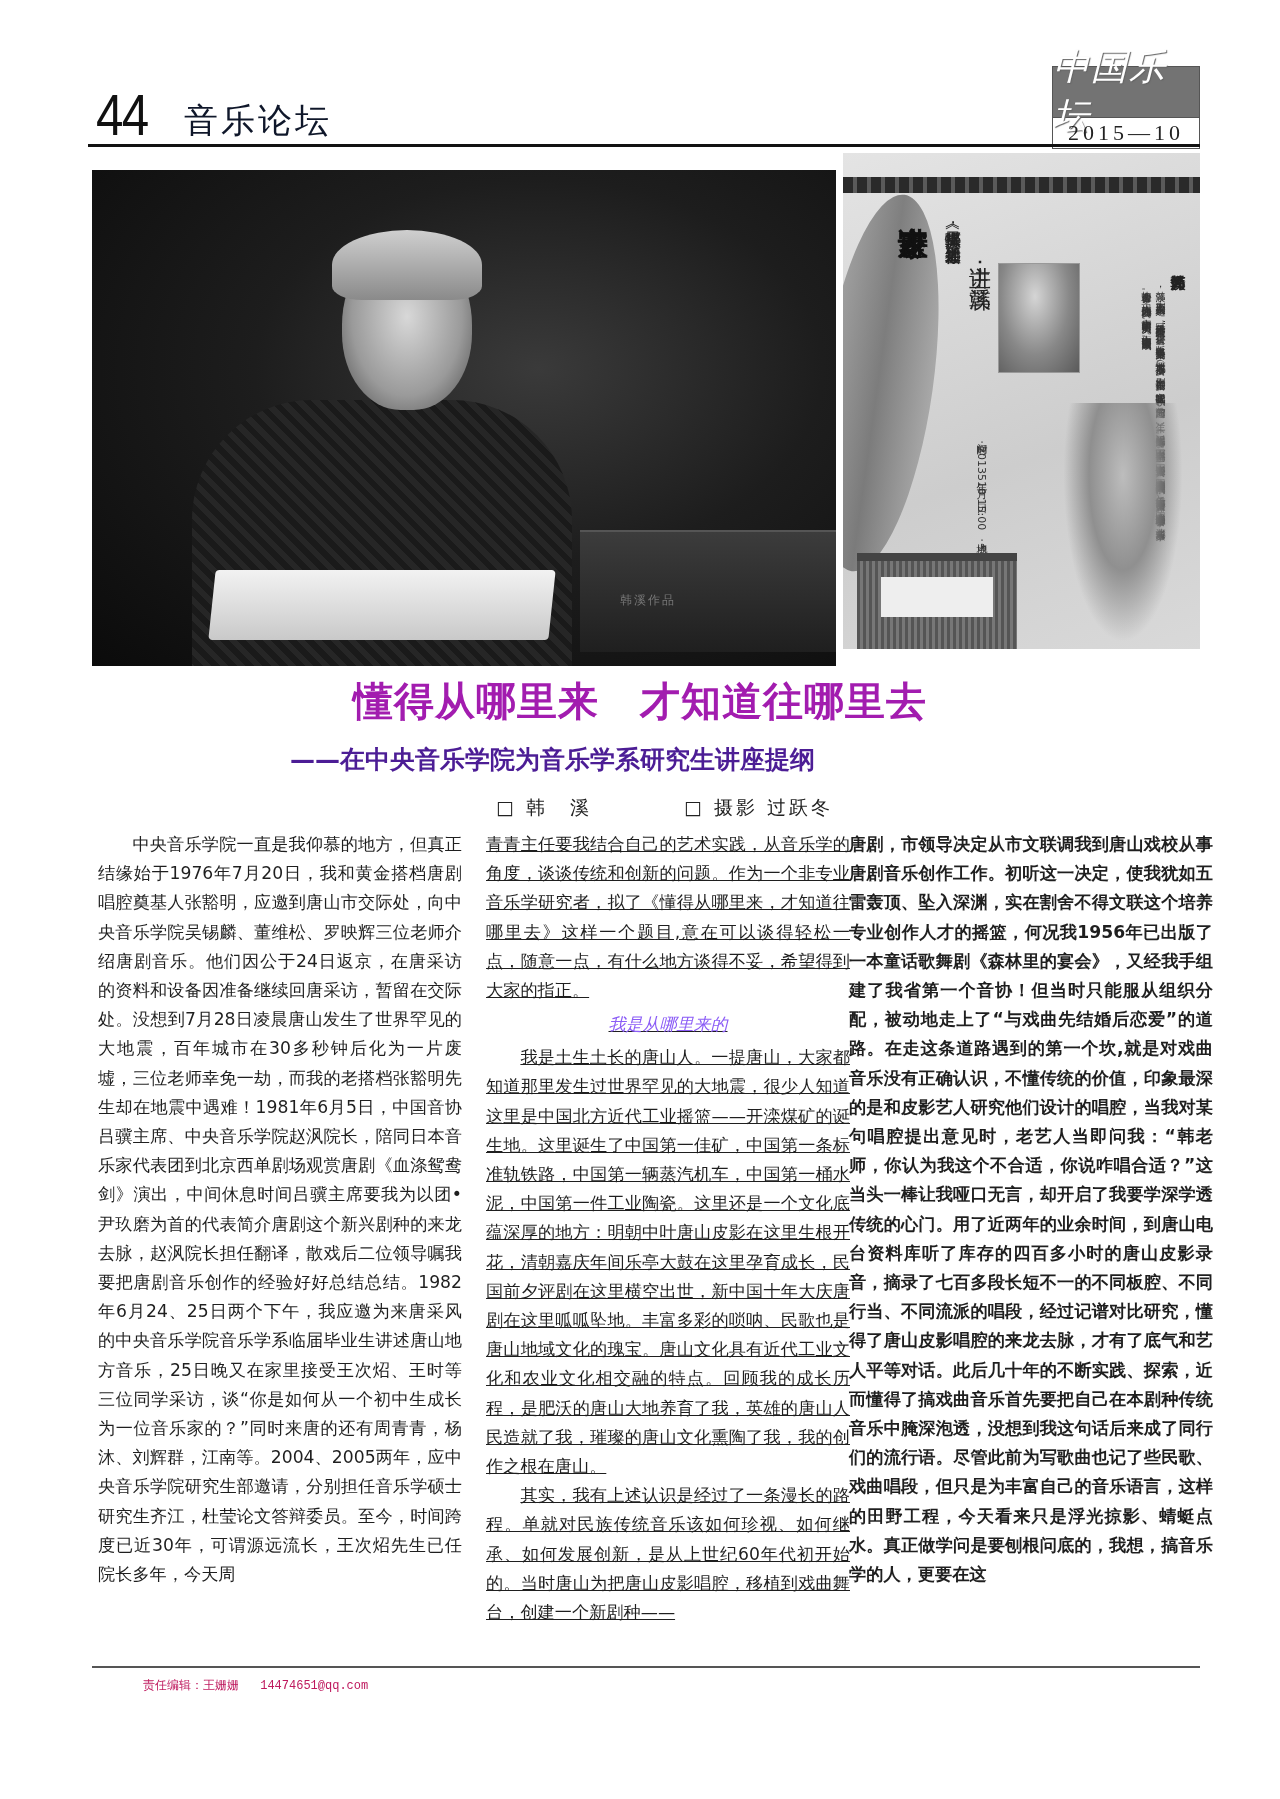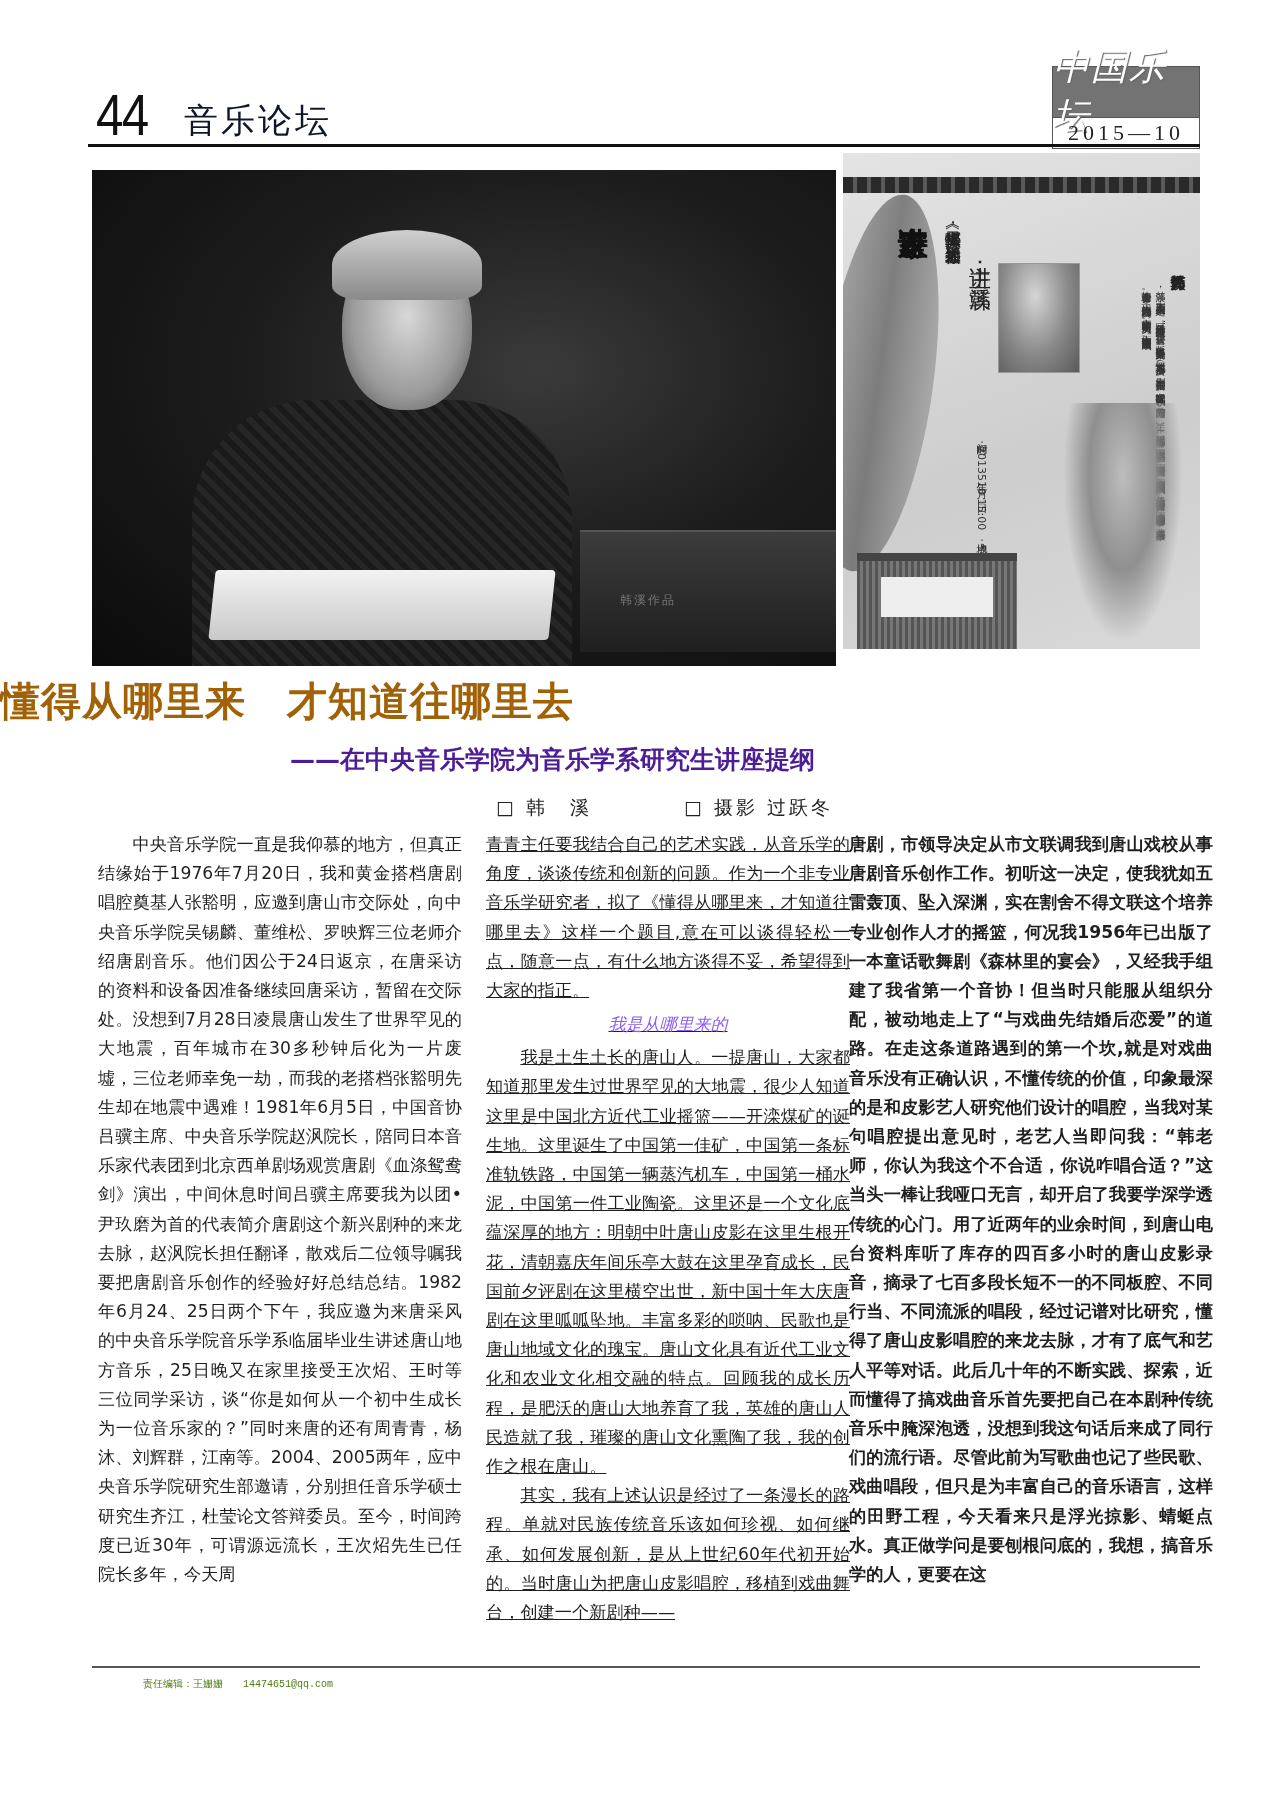--- a/index.html
+++ b/index.html
@@ -51,41 +51,41 @@
   .poster-bio { left: 150px; top: 110px; font-size: 10px; line-height: 14px; height: 280px; width: 170px;
                 letter-spacing: 0.5px; color: #333; }
   .poster-info { left: 96px; top: 282px; font-size: 11px; line-height: 15px; height: 150px; width: 50px; color: #333; }
   .poster-gate { position: absolute; left: 14px; top: 400px; width: 160px; height: 96px;
                  background: repeating-linear-gradient(90deg, #555 0 3px, #777 3px 6px); border-top: 8px solid #444; }
   .poster-gate-panel { position: absolute; left: 24px; top: 16px; width: 112px; height: 40px; background: #eee; }
   .poster-figure { position: absolute; left: 220px; top: 250px; width: 120px; height: 240px;
                    background: radial-gradient(ellipse at 50% 30%, #bbb 0%, #888 40%, transparent 70%); opacity: 0.9; }
 
   
-  .title { position: absolute; left: 0; width: 1280px; top: 676px; text-align: left;
-           font-family: "DejaVu Serif", serif; font-weight: bold; font-size: 40px; line-height: 50px; color: #a16207; letter-spacing: 1px; }
+  .title { position: absolute; left: 0; width: 1280px; top: 676px; text-align: center;
+           font-family: "DejaVu Serif", serif; font-weight: bold; font-size: 40px; line-height: 50px; color: #a21caf; letter-spacing: 1px; }
   .subtitle { position: absolute; left: 290px; top: 744px; font-family: "DejaVu Sans", sans-serif; font-weight: bold;
               font-size: 25px; line-height: 32px; color: #4c1d95; }
   .byline { position: absolute; top: 795px; font-family: "DejaVu Serif", serif; font-size: 19px; line-height: 24px; color: #222; letter-spacing: 3px; }
   .byline-author { left: 496px; }
   .byline-photo { left: 684px; }
 
   
   .col { position: absolute; top: 830px; width: 364px; font-family: "DejaVu Sans", sans-serif; font-size: 17.2px;
          line-height: 29.2px; color: #1f1f1f; text-align: justify; margin-left: 6px; }
   .col p { margin: 0; }
   .col p.indent { text-indent: 2em; }
   .col1 { left: 92px; }
   .col2 { left: 480px; text-decoration: underline; }
   .col3 { left: 843px; font-weight: bold; }
   .subhead { font-family: "DejaVu Serif", serif; font-style: italic; text-align: center; font-size: 17px; line-height: 34px; color: #8b5cf6; margin: 2px 0 !important; }
 
   
   .footer-rule { position: absolute; left: 92px; top: 1666px; width: 1108px; height: 2px; background: #555; }
-  .footer { position: absolute; left: 143px; top: 1677px; font-family: "Liberation Mono", monospace; font-size: 10px; color: #4d7c0f; }
+  .footer { position: absolute; left: 143px; top: 1677px; font-family: "Liberation Mono", monospace; font-size: 12px; color: #be185d; }
   .footer span + span { margin-left: 14px; }
 </style>
 </head>
 <body>
 
 <div class="header">
   <div class="page-num">44</div>
   <div class="section-name">音乐论坛</div>
   <div class="masthead">
     <div class="masthead-logo">中国乐坛</div>

